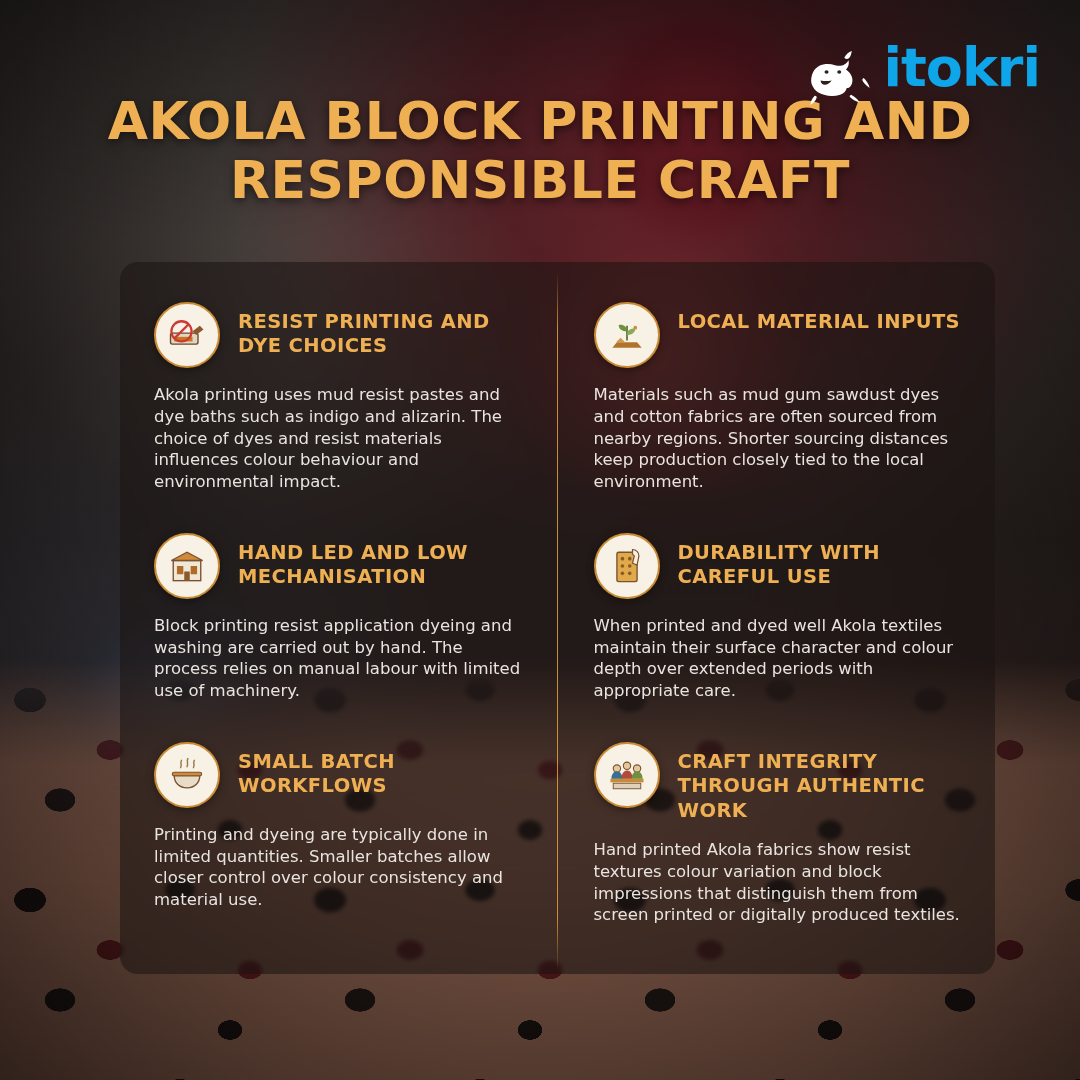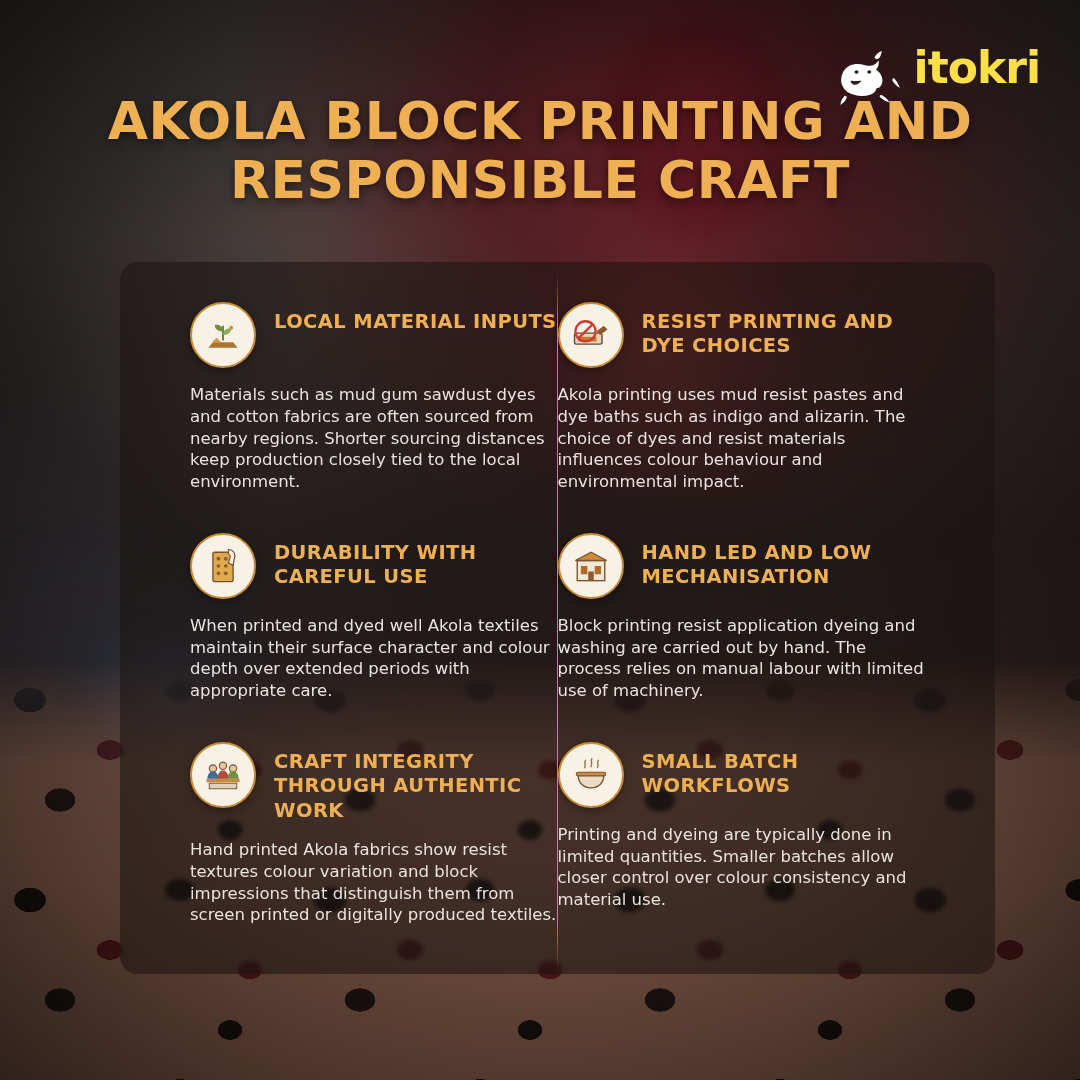--- a/index.html
+++ b/index.html
@@ -90,23 +90,23 @@
   }
   .logo-mark {
     width: 86px;
     height: 76px;
     position: relative;
     flex: none;
   }
   .logo-text {
     font-family: "DejaVu Sans", sans-serif;
     font-weight: 700;
-    font-size: 44px;
+    font-size: 54px;
     letter-spacing: -1px;
-    color: #fde047;
+    color: #0ea5e9;
     line-height: 1;
     padding-bottom: 8px;
   }
 
   
   .title {
     position: absolute;
     top: 92px;
     left: 0;
     right: 0;
@@ -229,20 +229,74 @@
     </span>
     <span class="logo-text">itokri</span>
   </div>
 
   <div class="title">
     <h1>AKOLA BLOCK PRINTING AND RESPONSIBLE CRAFT</h1>
   </div>
 
   <div class="panel">
 
+    <div class="col col-left">
+
+      <div class="item">
+        <div class="item-head">
+          <span class="icon-circle">
+            <svg viewBox="0 0 48 48" width="44" height="44" aria-hidden="true">
+              <rect x="6" y="22" width="30" height="12" rx="2" fill="#e0d6c4" stroke="#6b4a2a" stroke-width="1.5"></rect>
+              <rect x="10" y="26" width="20" height="5" fill="#c8761f"></rect>
+              <path d="M30 20l8-6 4 4-8 6z" fill="#8a5a2a"></path>
+              <circle cx="18" cy="20" r="11" fill="none" stroke="#cc3a33" stroke-width="2.5"></circle>
+              <line x1="10" y1="28" x2="26" y2="12" stroke="#cc3a33" stroke-width="2.5"></line>
+            </svg>
+          </span>
+          <div class="item-title">RESIST PRINTING AND DYE CHOICES</div>
+        </div>
+        <div class="item-body">Akola printing uses mud resist pastes and dye baths such as indigo and alizarin. The choice of dyes and resist materials influences colour behaviour and environmental impact.</div>
+      </div>
+
+      <div class="sp-1"></div>
+
+      <div class="item">
+        <div class="item-head">
+          <span class="icon-circle">
+            <svg viewBox="0 0 48 48" width="44" height="44" aria-hidden="true">
+              <rect x="9" y="18" width="30" height="22" fill="#f1e7d6" stroke="#7a5230" stroke-width="1.5"></rect>
+              <path d="M7 18l17-9 17 9z" fill="#cf8a3a" stroke="#7a5230" stroke-width="1.5"></path>
+              <rect x="13" y="24" width="7" height="9" fill="#b06a2a"></rect>
+              <rect x="28" y="24" width="7" height="9" fill="#b06a2a"></rect>
+              <rect x="21" y="30" width="6" height="10" fill="#8a5a2a"></rect>
+            </svg>
+          </span>
+          <div class="item-title">HAND LED AND LOW MECHANISATION</div>
+        </div>
+        <div class="item-body">Block printing resist application dyeing and washing are carried out by hand. The process relies on manual labour with limited use of machinery.</div>
+      </div>
+
+      <div class="sp-1"></div>
+
+      <div class="item">
+        <div class="item-head">
+          <span class="icon-circle">
+            <svg viewBox="0 0 48 48" width="44" height="44" aria-hidden="true">
+              <path d="M10 24h28c0 9-6 14-14 14s-14-5-14-14z" fill="#e8dcc8" stroke="#7a5230" stroke-width="1.5"></path>
+              <rect x="8" y="21" width="32" height="4" rx="2" fill="#cf8a3a" stroke="#7a5230" stroke-width="1.2"></rect>
+              <path d="M17 16c2-3-1-5 1-8M24 15c2-3-1-6 1-9M31 16c2-3-1-5 1-8" fill="none" stroke="#9a7a4a" stroke-width="1.6" stroke-linecap="round"></path>
+            </svg>
+          </span>
+          <div class="item-title">SMALL BATCH WORKFLOWS</div>
+        </div>
+        <div class="item-body">Printing and dyeing are typically done in limited quantities. Smaller batches allow closer control over colour consistency and material use.</div>
+      </div>
+
+    </div>
+
     <div class="col col-right">
 
       <div class="item">
         <div class="item-head">
           <span class="icon-circle">
             <svg viewBox="0 0 48 48" width="44" height="44" aria-hidden="true">
               <path d="M24 30V14" stroke="#5f7a3a" stroke-width="2" fill="none"></path>
               <path d="M24 20c-6 0-9-3-9-7 5-1 9 2 9 7z" fill="#6d9140"></path>
               <path d="M24 24c6 0 9-3 9-7-5-1-9 2-9 7z" fill="#86ad55"></path>
               <path d="M8 38h32l-5-6H13z" fill="#b0732e"></path>
@@ -293,71 +347,17 @@
               <path d="M29 28c0-5 3-8 6-8s6 3 6 8z" fill="#6d9140"></path>
               <rect x="9" y="33" width="30" height="6" fill="#e0d2b8" stroke="#7a5230" stroke-width="1"></rect>
             </svg>
           </span>
           <div class="item-title">CRAFT INTEGRITY THROUGH AUTHENTIC WORK</div>
         </div>
         <div class="item-body">Hand printed Akola fabrics show resist textures colour variation and block impressions that distinguish them from screen printed or digitally produced textiles.</div>
       </div>
 
     </div>
-
-    <div class="col col-left">
-
-      <div class="item">
-        <div class="item-head">
-          <span class="icon-circle">
-            <svg viewBox="0 0 48 48" width="44" height="44" aria-hidden="true">
-              <rect x="6" y="22" width="30" height="12" rx="2" fill="#e0d6c4" stroke="#6b4a2a" stroke-width="1.5"></rect>
-              <rect x="10" y="26" width="20" height="5" fill="#c8761f"></rect>
-              <path d="M30 20l8-6 4 4-8 6z" fill="#8a5a2a"></path>
-              <circle cx="18" cy="20" r="11" fill="none" stroke="#cc3a33" stroke-width="2.5"></circle>
-              <line x1="10" y1="28" x2="26" y2="12" stroke="#cc3a33" stroke-width="2.5"></line>
-            </svg>
-          </span>
-          <div class="item-title">RESIST PRINTING AND DYE CHOICES</div>
-        </div>
-        <div class="item-body">Akola printing uses mud resist pastes and dye baths such as indigo and alizarin. The choice of dyes and resist materials influences colour behaviour and environmental impact.</div>
-      </div>
-
-      <div class="sp-1"></div>
-
-      <div class="item">
-        <div class="item-head">
-          <span class="icon-circle">
-            <svg viewBox="0 0 48 48" width="44" height="44" aria-hidden="true">
-              <rect x="9" y="18" width="30" height="22" fill="#f1e7d6" stroke="#7a5230" stroke-width="1.5"></rect>
-              <path d="M7 18l17-9 17 9z" fill="#cf8a3a" stroke="#7a5230" stroke-width="1.5"></path>
-              <rect x="13" y="24" width="7" height="9" fill="#b06a2a"></rect>
-              <rect x="28" y="24" width="7" height="9" fill="#b06a2a"></rect>
-              <rect x="21" y="30" width="6" height="10" fill="#8a5a2a"></rect>
-            </svg>
-          </span>
-          <div class="item-title">HAND LED AND LOW MECHANISATION</div>
-        </div>
-        <div class="item-body">Block printing resist application dyeing and washing are carried out by hand. The process relies on manual labour with limited use of machinery.</div>
-      </div>
-
-      <div class="sp-1"></div>
-
-      <div class="item">
-        <div class="item-head">
-          <span class="icon-circle">
-            <svg viewBox="0 0 48 48" width="44" height="44" aria-hidden="true">
-              <path d="M10 24h28c0 9-6 14-14 14s-14-5-14-14z" fill="#e8dcc8" stroke="#7a5230" stroke-width="1.5"></path>
-              <rect x="8" y="21" width="32" height="4" rx="2" fill="#cf8a3a" stroke="#7a5230" stroke-width="1.2"></rect>
-              <path d="M17 16c2-3-1-5 1-8M24 15c2-3-1-6 1-9M31 16c2-3-1-5 1-8" fill="none" stroke="#9a7a4a" stroke-width="1.6" stroke-linecap="round"></path>
-            </svg>
-          </span>
-          <div class="item-title">SMALL BATCH WORKFLOWS</div>
-        </div>
-        <div class="item-body">Printing and dyeing are typically done in limited quantities. Smaller batches allow closer control over colour consistency and material use.</div>
-      </div>
-
-    </div>
   </div>
 
   <div class="divider"></div>
 
 </div>
 
 </body></html>

